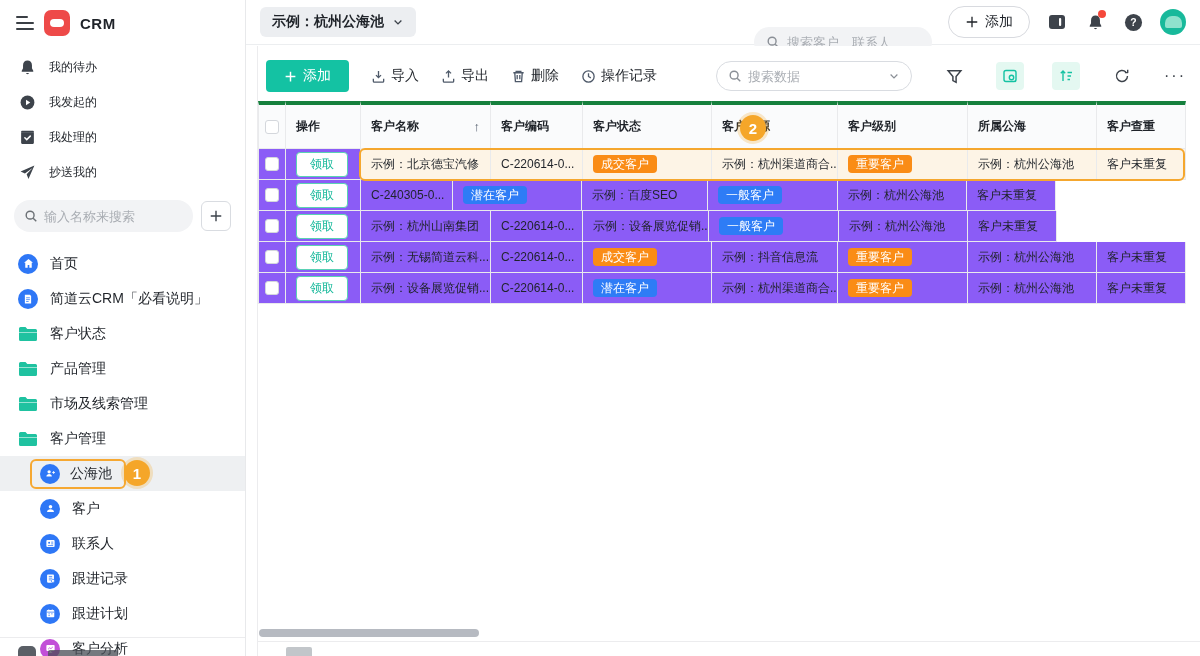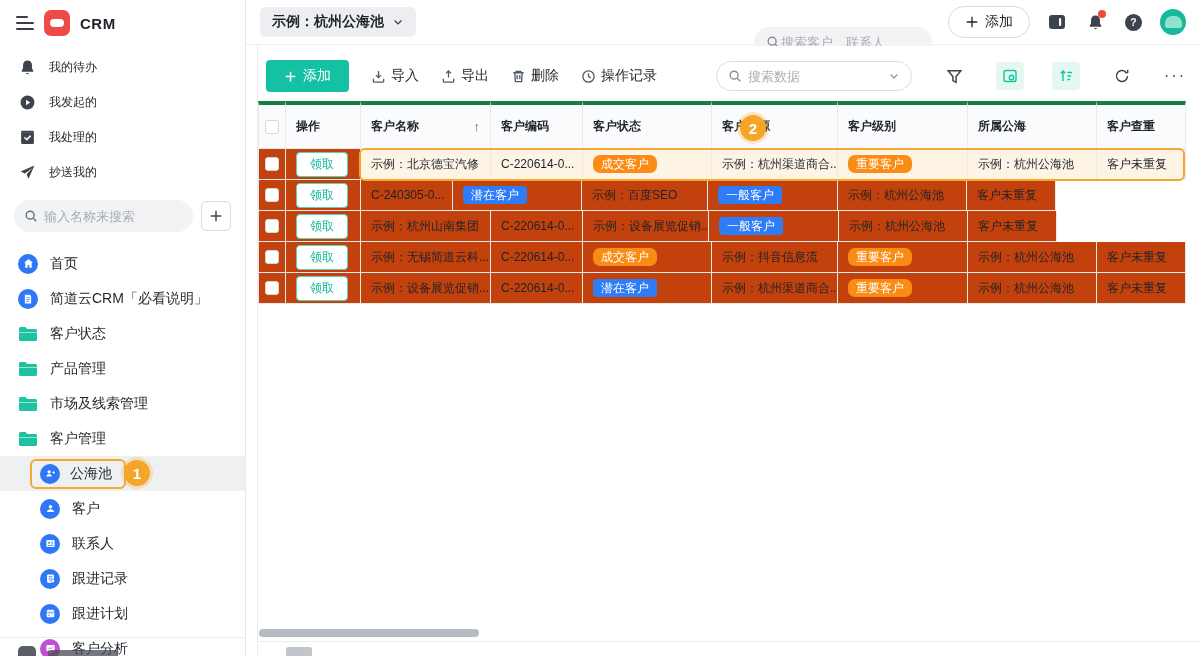--- a/index.html
+++ b/index.html
@@ -41,21 +41,21 @@
   .sb-bottom-divider { position:absolute; left:0; right:0; bottom:18px; border-top:1px solid #ececee; }
   .sb-partial { position:absolute; left:18px; bottom:0; height:10px; overflow:hidden; display:flex; gap:12px; align-items:flex-start; }
   .sb-partial .stub-ic { width:18px; height:18px; border-radius:5px; background:#3d434b; opacity:.85; }
   .sb-partial .stub-tx { width:70px; height:14px; margin-top:4px; background:#474c54; opacity:.75; border-radius:2px; }
 
   
   #main-header { position:absolute; left:246px; top:0; width:954px; height:45px; background:#fff; border-bottom:1px solid #eceef0; display:flex; align-items:center; padding:0 14px; }
   .ws-pill { display:flex; align-items:center; gap:8px; background:#eceef1; border-radius:6px; padding:6px 12px; font-size:14px; font-weight:bold; cursor:pointer; }
   .ws-pill .chev { color:#3d434b; }
   .mh-right { margin-left:auto; display:flex; align-items:center; gap:16px; }
-  .hd-search { width:178px; height:30px; background:#f2f3f5; border-radius:16px; display:flex; align-items:center; gap:1px; padding:0 12px;margin-top:40px; }
+  .hd-search { width:178px; height:30px; background:#f2f3f5; border-radius:16px; display:flex; align-items:center; gap:7px; padding:0 12px;margin-top:40px; }
   .hd-search input { border:none; outline:none; background:transparent; width:100%; font-size:13px; font-family:inherit; }
   .hd-search input::placeholder { color:#a9adb3; }
   .hd-add { height:32px; border:1px solid #d8dadf; border-radius:17px; background:#fff; display:flex; align-items:center; gap:6px; padding:0 16px; font-size:14px; color:#1f2329; cursor:pointer; font-family:inherit; }
   .hicon { width:22px; height:22px; display:flex; align-items:center; justify-content:center; cursor:pointer; position:relative; color:#3d434b; }
   .red-dot { position:absolute; right:0; top:-1px; width:8px; height:8px; border-radius:50%; background:#f5483b; }
   .avatar { width:26px; height:26px; border-radius:50%; background:#18b99b; position:relative; overflow:hidden; cursor:pointer; }
   .avatar i { position:absolute; left:5px; top:7px; width:17px; height:12px; background:#8fe2cd; border-radius:7px 7px 2px 2px; }
 
   
   #content { position:absolute; left:246px; top:46px; width:954px; height:610px; background:#fff; }
@@ -71,36 +71,36 @@
   .tb-search input::placeholder { color:#a9adb3; }
   .tb-ic { width:28px; height:28px; display:flex; align-items:center; justify-content:center; border-radius:4px; cursor:pointer; color:#3d434b; }
   .tb-ic.green { background:#e4f8f1; color:#14c2a3; }
   .ellipsis { font-size:16px; letter-spacing:2px; color:#3d434b; cursor:pointer; line-height:10px; }
 
   
   .table-wrap { position:absolute; left:12px; top:55px; width:928px; }
   .tr { display:flex; }
   .th, .td { border-right:1px solid #e9eaec; border-bottom:1px solid #e9eaec; font-size:12px; white-space:nowrap; overflow:hidden; display:flex; align-items:center; padding:0 10px; flex:none; }
   .th { background:#fafbfc; height:48px; font-weight:bold; color:#1f2329; border-top:4px solid #15803d; }
-  .td { height:31px; background:#c2410c; }
+  .td { height:31px; background:#8b5cf6; }
   .c0 { width:28px; justify-content:center; padding:0; border-left:1px solid #e9eaec; }
   .c1 { width:75px; }
   .c2 { width:130px; }
   .c3 { width:92px; }
   .c4 { width:129px; }
   .c5 { width:126px; }
   .c6 { width:130px; }
   .c7 { width:129px; }
   .c8 { width:89px; }
   .th.c2 { justify-content:space-between; }
   .sort-arrow { color:#4e5969; font-size:13px; font-weight:normal; }
   .checkbox { width:14px; height:14px; border:1px solid #d4d7dc; border-radius:3px; background:#fff; cursor:pointer; }
   .claim-btn { border:1px solid #5ad2b4; color:#14b89a; background:#fff; border-radius:4px; font-size:12px; padding:3px 13px; cursor:pointer; font-family:inherit; }
   .badge { color:#fff; font-size:12px; border-radius:4px; padding:3px 8px; line-height:1; }
-  .badge-orange { background:#fa8c16;border-radius:7px; }
+  .badge-orange { background:#fa8c16; }
   .badge-blue { background:#2e7cf6; }
   .badge-green { background:#9fc21c; }
   .td.hl { background:#fdf4e6; }
   .row-highlight { position:absolute; left:101px; top:47px; width:826px; height:33px; border:2px solid #f5a72e; border-radius:6px; pointer-events:none; }
   .badge-2 { position:absolute; left:482px; top:14px; }
 
   
   .h-scrollbar { position:absolute; left:13px; top:583px; width:220px; height:8px; background:#b6bac1; border-radius:4px; cursor:pointer; }
   .content-footer { position:absolute; left:12px; right:0; bottom:0; height:15px; border-top:1px solid #ececee; background:#fff; overflow:hidden; }
   .content-footer .stub { margin:5px 0 0 28px; width:26px; height:12px; background:#9aa0a6; opacity:.6; border-radius:2px; }

